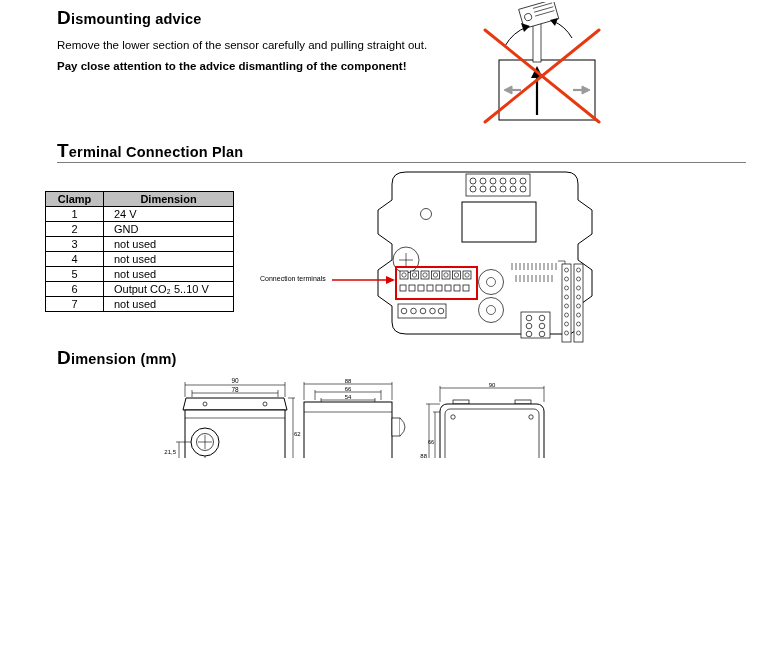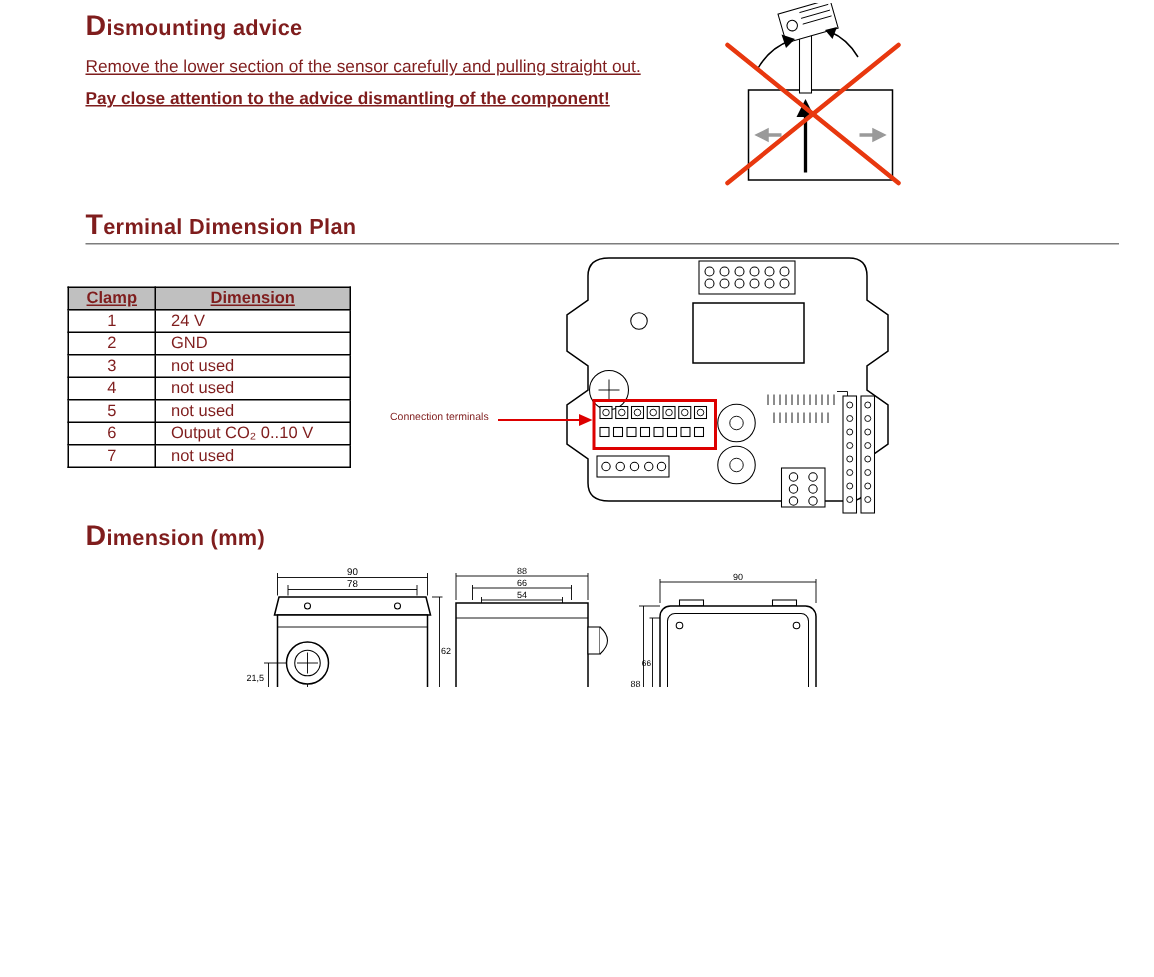--- a/index.html
+++ b/index.html
@@ -1,30 +1,30 @@
 <!DOCTYPE html>
 <html><head>
 <meta charset="utf-8">
 <style>
   * { margin:0; padding:0; box-sizing:border-box; }
   html,body { background:#ffffff; }
   .page {
     position:relative; width:769px; height:458px; background:#fff;
-    font-family:"Liberation Sans", sans-serif; color:#7f1d1d; overflow:hidden;
+    font-family:"Liberation Sans", sans-serif; color:#000000; overflow:hidden;
   }
   .abs { position:absolute; }
   .section-heading { position:absolute; font-size:14.5px; font-weight:bold; letter-spacing:0.2px; }
   .section-heading::first-letter { font-size:19px; }
-  .body-text { position:absolute; font-size:11.5px;text-decoration:underline; }
+  .body-text { position:absolute; font-size:11.5px; }
   .bold { font-weight:bold; }
   .rule { position:absolute; border-top:1.5px solid #7d7d7d; height:0; }
 
   .clamp-table { position:absolute; left:45px; top:191px; border-collapse:collapse; font-size:11px; }
   .clamp-table th, .clamp-table td { border:1px solid #000; height:15px; padding:0 3px; }
-  .clamp-table th { background:#c0c0c0; font-weight:bold; text-align:center;text-decoration:underline; }
+  .clamp-table th { background:#c0c0c0; font-weight:bold; text-align:center; }
   .col-clamp { width:58px; }
   .col-func  { width:130px; }
   .clamp-table td.c { text-align:center; }
   .clamp-table td.f { text-align:left; padding-left:10px;margin-top:20px; }
 
   .callout { position:absolute; left:260px; top:275px; font-size:7px; white-space:nowrap; }
 
   svg text { font-family:"Liberation Sans", sans-serif; fill:#000; }
   .dim   { font-size:6.5px; }
   .dim-s { font-size:6px; }
@@ -76,21 +76,21 @@
       <line x1="96" y1="88" x2="108" y2="88" stroke-width="2.2"></line>
       <polygon points="113,88 105,84 105,92"></polygon>
     </g>
 
     <g stroke-width="3" stroke-linecap="round" stroke="#e8380f">
       <line x1="8" y1="28" x2="122" y2="120"></line>
       <line x1="122" y1="28" x2="8" y2="120"></line>
     </g>
   </svg>
 
-  <h2 class="section-heading" style="left:57px; top:140px">Terminal Dimension Plan</h2>
+  <h2 class="section-heading" style="left:57px; top:140px">Terminal Connection Plan</h2>
   <div class="rule" style="left:57px; top:162px; width:689px"></div>
 
   <table class="clamp-table">
     <thead>
       <tr>
         <th class="col-clamp">Clamp</th>
         <th class="col-func">Dimension</th>
       </tr>
     </thead>
     <tbody>
@@ -109,21 +109,21 @@
       <tr>
         <td class="c">4</td>
         <td class="f">not used</td>
       </tr>
       <tr>
         <td class="c">5</td>
         <td class="f">not used</td>
       </tr>
       <tr>
         <td class="c">6</td>
-        <td class="f">Output CO₂ 0..10 V</td>
+        <td class="f">Output CO₂ 5..10 V</td>
       </tr>
       <tr>
         <td class="c">7</td>
         <td class="f">not used</td>
       </tr>
     </tbody>
   </table>
 
   <span class="callout">Connection terminals</span>
 

